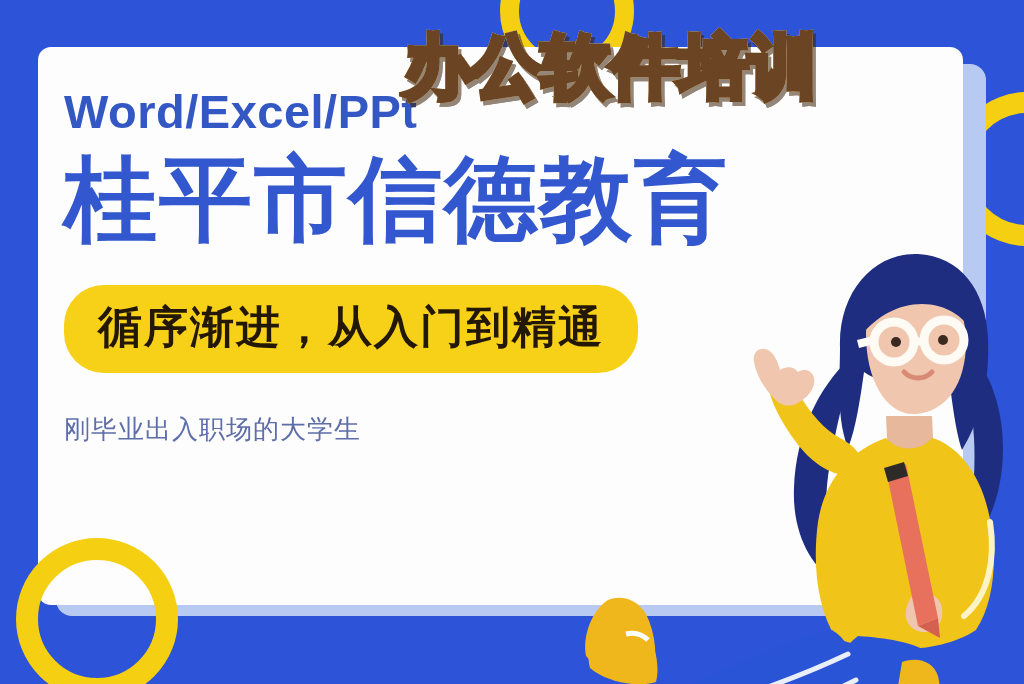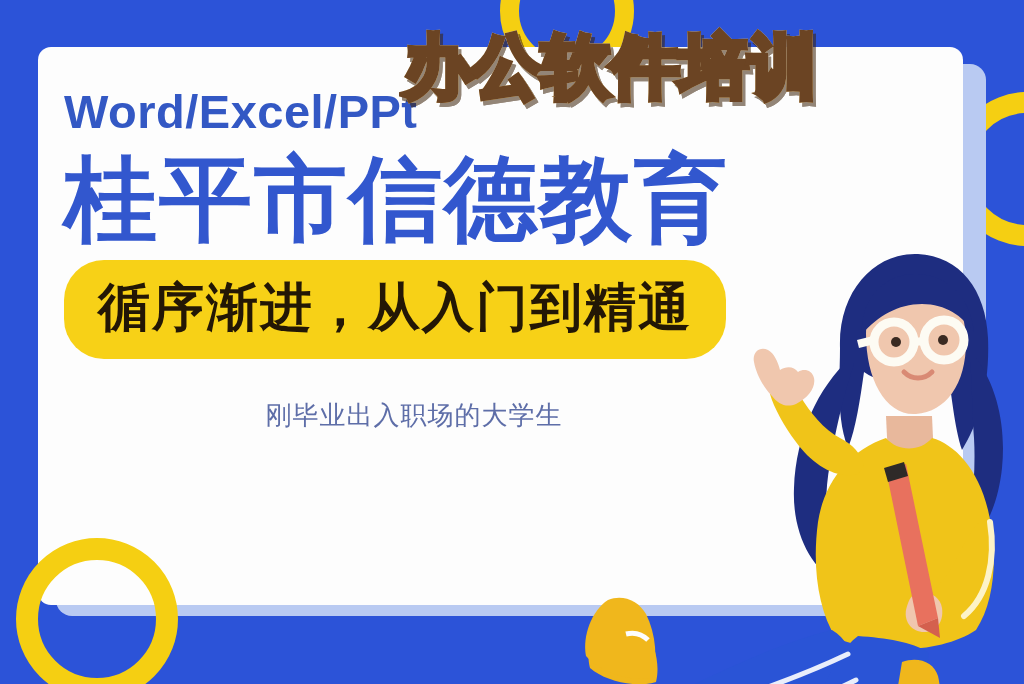--- a/index.html
+++ b/index.html
@@ -31,30 +31,30 @@
   .content{position:absolute;left:64px;top:88px;width:700px;z-index:5;}
   .sub-en{
     font-size:47px;font-weight:700;color:#3358c4;letter-spacing:.5px;
     line-height:1;margin:0 0 14px 0;white-space:nowrap;
   }
   .headline{
     font-size:93px;font-weight:700;color:#3257ce;letter-spacing:2px;
     line-height:1.08;margin:0;white-space:nowrap;
   }
   .pill{
-    display:inline-block;margin-top:11px;
+    display:inline-block;margin-top:36px;
     background:#f7d117;border-radius:40px;
     padding:13px 34px 16px 34px;
-    font-size:52px;font-weight:700;color:#231705;letter-spacing:2px;
+    font-size:44px;font-weight:700;color:#231705;letter-spacing:2px;
     white-space:nowrap;
   }
   .desc{margin-top:34px;}
   .desc-line{
     font-size:26px;color:#5e6ea8;letter-spacing:1px;
-    line-height:1.72;white-space:nowrap;text-align:center;
+    line-height:1.72;white-space:nowrap;
   }
 
   
   .watermark{
     position:absolute;left:404px;top:22px;z-index:20;
     font-size:68px;font-weight:700;letter-spacing:1px;white-space:nowrap;
     font-family:"DejaVu Sans","Liberation Sans",sans-serif;
     color:transparent;
     background:linear-gradient(180deg,#fff6dd 0%,#fdf0c4 38%,#f6d88d 62%,#e8b95c 100%);
     -webkit-background-clip:text;background-clip:text;

